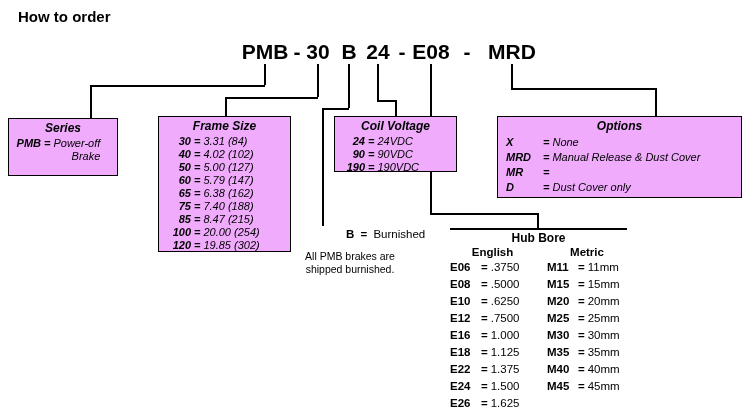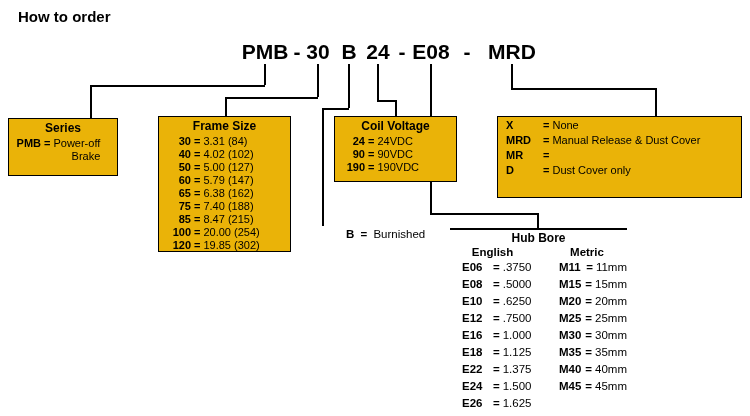--- a/index.html
+++ b/index.html
@@ -2,37 +2,37 @@
 <html><head>
 <meta charset="utf-8">
 <style>
   * { margin:0; padding:0; box-sizing:border-box; }
   html,body { background:#fff; }
   body { font-family:"Liberation Sans", sans-serif; color:#000; }
   .canvas { position:relative; width:750px; height:416px; background:#fff; overflow:hidden; }
   .title { position:absolute; left:18px; top:8px; font-size:15px; font-weight:bold; }
   .pseg { position:absolute; top:40px; transform:translateX(-50%); font-size:21px; font-weight:bold; white-space:nowrap; }
   .ln { position:absolute; background:#000; }
-  .box { position:absolute; border:1.5px solid #000; background:#eab308; }
+  .box { position:absolute; border:1.5px solid #000; background:#f0abfc;font-style:italic; }
   .hdr { text-align:center; font-weight:bold; font-size:12px; padding-top:2px; line-height:15px; }
   .rows { padding-left:8px; padding-top:1px; }
   .row { display:flex; font-size:11px; line-height:13px; white-space:nowrap; }
   .code { font-weight:bold; text-align:right; }
   .code.left { text-align:left; }
   .eq { font-weight:bold; padding:0 3px; }
   .val { font-weight:normal; }
   .desc2 { font-size:11px; line-height:13px;text-align:right; }
   .burnish { position:absolute; font-size:11.5px; white-space:nowrap;padding-left:41px; }
   .burnish-note { position:absolute; font-size:10.5px; line-height:13px; text-align:center; }
   .hub { position:absolute; }
   .hubhdr { text-align:center; font-weight:bold; font-size:12px; line-height:14px; }
   .hubcols { display:flex; gap:12px; }
   .colhdr { font-weight:bold; font-size:11.5px; text-align:center; line-height:14px; }
   .hubrow { display:flex; font-size:11.5px; line-height:17px; white-space:nowrap; }
-  .hubrow .code { width:28px; text-align:left;margin-left:12px; }
+  .hubrow .code { width:28px; text-align:left; }
   .opt-rows .row { line-height:15px; }
   .opt-rows .code { width:34px; text-align:left; }
 </style>
 </head>
 <body>
 
 <div class="canvas">
 
   <div class="title">How to order</div>
 
@@ -130,21 +130,21 @@
           <span class="val">20.00 (254)</span>
         </div>
       <div class="row">
           <span class="code" style="width:24px">120</span>
           <span class="eq">=</span>
           <span class="val">19.85 (302)</span>
         </div>
     </div>
   </div>
 
-  <div class="box" style="left:334px;top:116px;width:123px;height:66px">
+  <div class="box" style="left:334px;top:116px;width:123px;height:56px">
     <div class="hdr">Coil Voltage</div>
     <div class="rows">
       <div class="row">
           <span class="code" style="width:22px">24</span>
           <span class="eq">=</span>
           <span class="val">24VDC</span>
         </div>
       <div class="row">
           <span class="code" style="width:22px">90</span>
           <span class="eq">=</span>
@@ -152,20 +152,21 @@
         </div>
       <div class="row">
           <span class="code" style="width:22px">190</span>
           <span class="eq">=</span>
           <span class="val">190VDC</span>
         </div>
     </div>
   </div>
 
   <div class="box" style="left:497px;top:116px;width:245px;height:82px">
+    <div class="hdr">Options</div>
     <div class="rows opt-rows">
       <div class="row">
           <span class="code left">X</span>
           <span class="eq">=</span>
           <span class="val">None</span>
         </div>
       <div class="row">
           <span class="code left">MRD</span>
           <span class="eq">=</span>
           <span class="val">Manual Release &amp; Dust Cover</span>
@@ -179,20 +180,24 @@
           <span class="eq">=</span>
           <span class="val">Dust Cover only</span>
         </div>
     </div>
   </div>
 
   <div class="burnish" style="left:305px;top:228px">
     <span class="code">B</span>
     <span class="eq">=</span>
     <span class="val">Burnished</span>
+  </div>
+  <div class="burnish-note" style="left:300px;top:250px;width:100px">
+    <span>All PMB brakes are</span><br>
+    <span>shipped burnished.</span>
   </div>
 
   <div class="hub" style="left:450px;top:231px;width:177px">
     <div class="hubhdr">Hub Bore</div>
     <div class="hubcols">
       <div style="width:85px">
         <div class="colhdr">English</div>
         <div class="hubrow">
             <span class="code">E06</span>
             <span class="eq">=</span>

